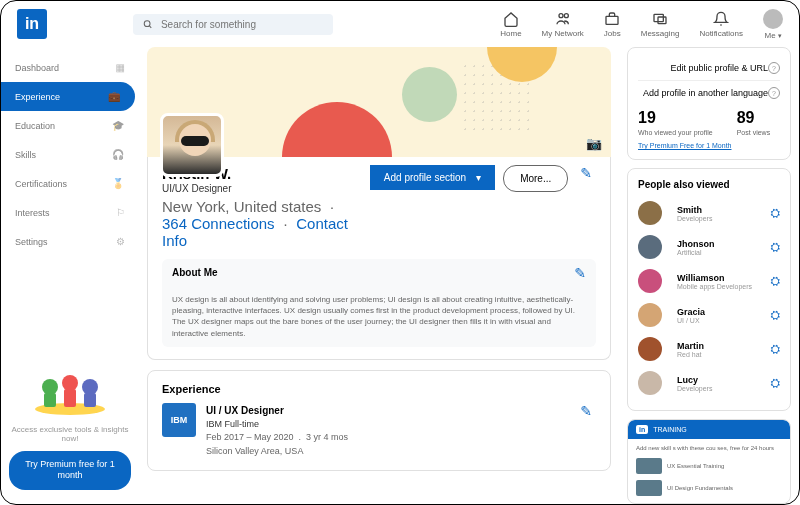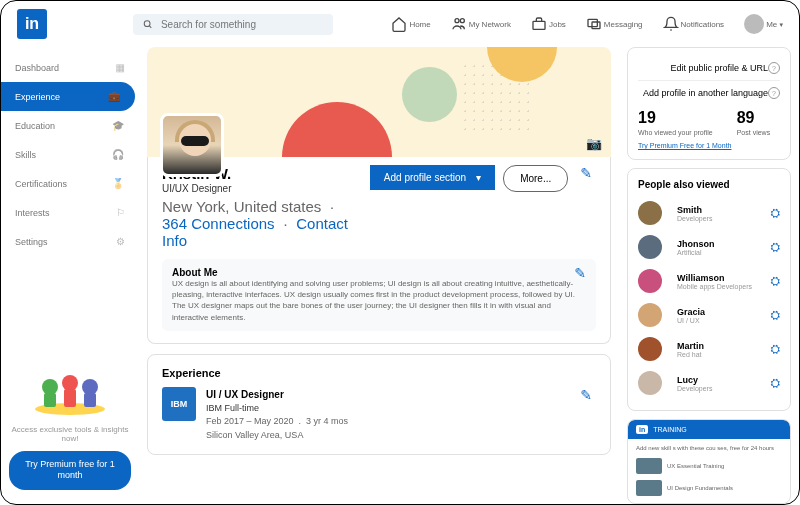--- a/index.html
+++ b/index.html
@@ -2,21 +2,21 @@
 <html><head>
 <meta charset="utf-8">
 <style>
 *{margin:0;padding:0;box-sizing:border-box;font-family:-apple-system,BlinkMacSystemFont,"Segoe UI",Arial,sans-serif}
 body{background:#fff;width:800px;height:505px;overflow:hidden;border-radius:16px;border:1px solid #000;position:relative}
 .header{display:flex;align-items:center;padding:8px 16px;height:46px;gap:16px}
 .logo{width:30px;height:30px;background:#0a66c2;color:#fff;display:flex;align-items:center;justify-content:center;font-weight:700;font-size:16px;border-radius:3px}
 .search{flex:0 0 200px;margin-left:70px;display:flex;align-items:center;background:#eef3f8;border-radius:4px;padding:5px 10px;gap:8px}
 .search input{border:none;background:transparent;outline:none;font-size:10px;width:100%}
 .nav{display:flex;gap:20px;margin-left:auto;align-items:center}
-.nav-item{display:flex;flex-direction:row;align-items:center;font-size:8px;color:#666;gap:2px;cursor:pointer}
+.nav-item{display:flex;flex-direction:column;align-items:center;font-size:8px;color:#666;gap:2px;cursor:pointer}
 .nav-item svg{width:16px;height:16px}
 .avatar-sm{width:20px;height:20px;border-radius:50%;background:#bbb}
 .content{display:flex;height:calc(100% - 46px)}
 .sidebar{width:138px;padding:6px 0;display:flex;flex-direction:column}
 .side-item{display:flex;align-items:center;justify-content:space-between;padding:9px 14px;font-size:9px;color:#777;cursor:pointer}
 .side-item.active{background:#0a66c2;color:#fff;border-radius:0 16px 16px 0;margin-right:4px}
 .side-ico{font-size:10px;opacity:.5}
 .side-item.active .side-ico{opacity:1}
 .side-promo{margin-top:auto;padding:8px;text-align:center}
 .promo-img{width:100px;height:60px;margin:0 auto 6px;position:relative}
@@ -38,21 +38,21 @@
 .profile-head{display:flex;align-items:flex-start;gap:8px;}
 .profile-info{flex:1}
 .name{font-size:15px;font-weight:700}
 .title{font-size:10px;color:#333;margin-top:1px}
 .loc{font-size:15px;color:#666;margin-top:4px}
 .loc a{color:#0a66c2;text-decoration:none}
 .btn-primary{background:#0a66c2;color:#fff;border:none;padding:7px 14px;border-radius:0;font-size:10px;display:flex;align-items:center;gap:10px;cursor:pointer}
 .btn-more{background:#fff;border:1px solid #666;padding:7px 16px;border-radius:13px;font-size:10px;cursor:pointer}
 .edit-ico{color:#0a66c2;font-size:14px;cursor:pointer;padding:0 4px}
 .about{background:#f8f9fa;border-radius:6px;padding:8px 10px;margin-top:10px;position:relative}
-.about h3{font-size:10px;font-weight:700;margin-bottom:0}
+.about h3{font-size:10px;font-weight:700;margin-bottom:16px}
 .about p{font-size:8px;color:#666;line-height:1.4}
 .about .edit-ico{position:absolute;right:6px;top:6px}
 .card{background:#fff;border:1px solid #e0e0e0;border-radius:8px;padding:12px 14px;margin-top:10px}
 .card h3{font-size:11px;font-weight:700;margin-bottom:8px}
 .exp-row{display:flex;gap:10px;position:relative}
 .exp-logo{width:34px;height:34px;background:#1f70c1;color:#fff;display:flex;align-items:center;justify-content:center;font-size:9px;font-weight:700;border-radius:3px}
 .exp-info{flex:1;font-size:9px;line-height:1.5}
 .exp-title{font-weight:700;font-size:10px}
 .exp-co{color:#333}
 .exp-date{color:#666}

